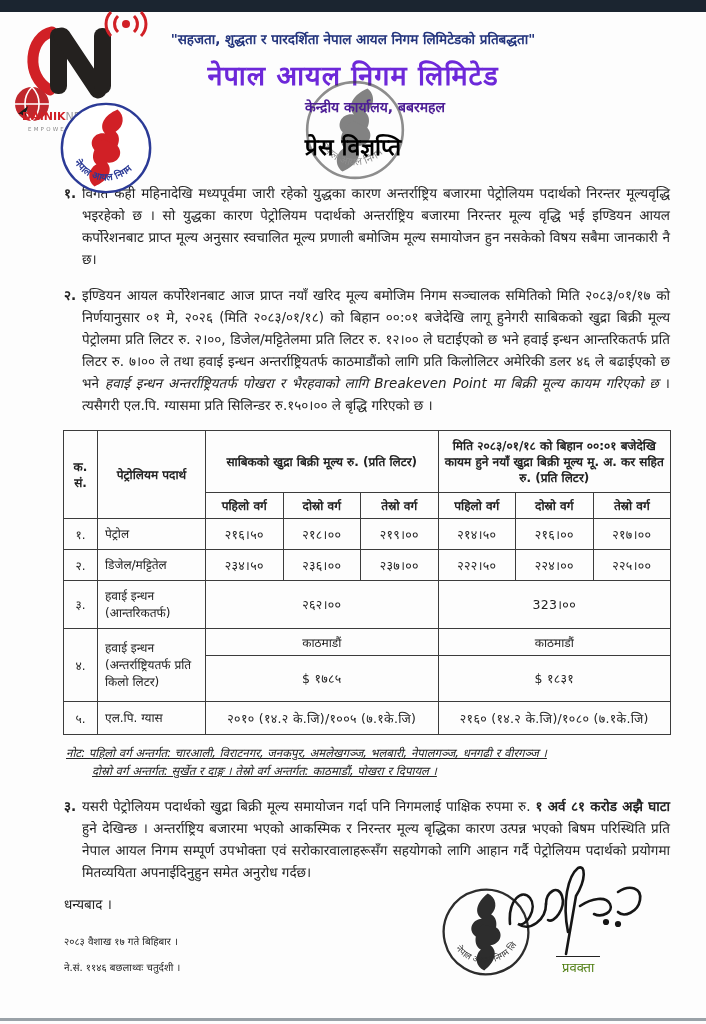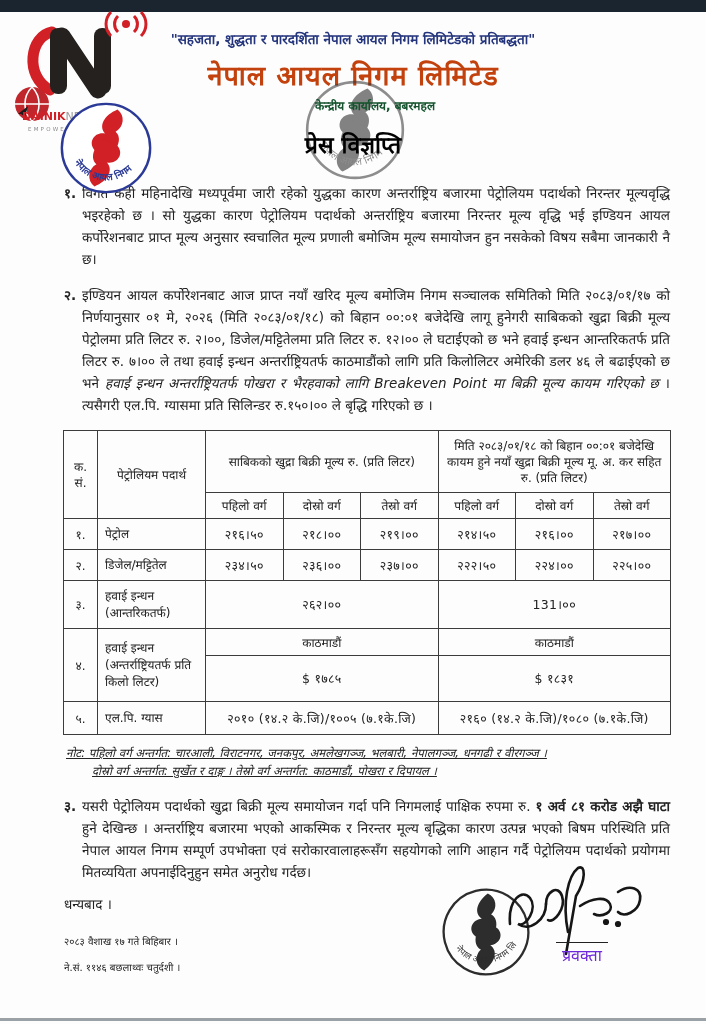--- a/index.html
+++ b/index.html
@@ -5,62 +5,62 @@
   * { box-sizing: border-box; margin: 0; padding: 0; }
   html,body { width:706px; }
   body { font-family:"DejaVu Sans", sans-serif; background:#e9e9e9; }
   .page { position:relative; width:706px; height:1024px; background:#fdfdfd; overflow:hidden; }
   .topbar { position:absolute; top:0; left:0; width:706px; height:12px; background:#1b2530; }
   .botline { position:absolute; bottom:3px; left:0; width:706px; height:3px; background:#9aa2a8; }
 
   
   .header { position:relative; padding-top:30px; text-align:center; height:168px; }
   .quote { font-size:13.5px; font-weight:bold; color:#24357d; }
-  .org-name { margin-top:8px; font-size:27px; font-weight:bold; color:#c2410c; letter-spacing:1px; }
-  .office { margin-top:4px; font-size:12px; font-weight:bold; color:#14532d; position:relative; z-index:2;padding-left:44px; }
+  .org-name { margin-top:8px; font-size:27px; font-weight:bold; color:#6d28d9; letter-spacing:1px; }
+  .office { margin-top:4px; font-size:14px; font-weight:bold; color:#4c1d95; position:relative; z-index:2;padding-left:44px; }
   .doc-type { margin-top:14px; font-size:23px; font-weight:bold; color:#000000; position:relative; z-index:2; }
   .watermark { position:absolute; left:303px; top:78px; width:104px; height:104px; opacity:.55; z-index:1; }
 
   .dn-logo { position:absolute; left:6px; top:10px; width:160px; height:128px; }
   .noc-logo { position:absolute; left:58px; top:100px; width:96px; height:96px; }
 
   
   .content { margin:14px 36px 0 64px; color:#222; }
   .para { display:flex; font-size:13.5px; line-height:22px; text-align:justify; }
   .pnum { flex:0 0 18px; font-weight:bold; }
   .ptext { flex:1; }
   .para + .para { margin-top:14px; }
   .seg-italic { font-style:italic; }
   .seg-bold { font-weight:bold; }
 
   
   table { border-collapse:collapse; margin:14px 0 0 -1px; width:607px; table-layout:fixed; }
   th, td { border:1.4px solid #3c3c3c; font-size:12px; color:#222; padding:3px 4px; text-align:center; vertical-align:middle; }
-  th { font-weight:normal; line-height:16px; }
+  th { font-weight:bold; line-height:16px; }
   td.prod { text-align:left; padding-left:7px; line-height:17px; }
   td.num { font-size:12.5px; letter-spacing:.3px;margin-top:33px; }
   .col-sn { width:34px; } .col-prod { width:108px; }
   .col-v { width:77.5px; }
   .hrow1 th { height:62px; }
   .hrow2 th { height:26px; }
   tr.r { height:31px; }
   tr.r3 { height:48px; }
   tr.r4a { height:27px; } tr.r4b { height:46px; }
   tr.r5 { height:33px; }
 
   
   .note { margin-top:9px; font-size:11.5px; font-style:italic; line-height:18px; color:#222; padding-left:2px;text-decoration:underline; }
 
   
   .thanks { margin-top:12px; font-size:13.5px; }
   .dates { margin-top:16px; font-size:10px; line-height:26px; }
   .sig-block { position:absolute; right:56px; top:868px; width:210px; height:120px; }
   .stamp { position:absolute; left:0; top:18px; width:92px; height:92px; transform:rotate(-14deg); opacity:.92; }
   .signature { position:absolute; left:62px; top:-6px; width:150px; height:100px; }
-  .sig-title { position:absolute; left:116px; top:74px; font-size:16px; color:#6d28d9; border-top:1.5px solid #222; padding:1px 6px 0 6px; }
+  .sig-title { position:absolute; left:116px; top:88px; font-size:13px; color:#4d7c0f; border-top:1.5px solid #222; padding:1px 6px 0 6px; }
 </style>
 </head>
 <body>
 
 <div class="page">
   <div class="topbar"></div>
 
   <div class="header">
 
     <svg class="dn-logo" viewBox="0 0 160 128">
@@ -173,21 +173,21 @@
         <td class="num">२३६।००</td>
         <td class="num">२३७।००</td>
         <td class="num">२२२।५०</td>
         <td class="num">२२४।००</td>
         <td class="num">२२५।००</td>
       </tr>
       <tr class="r3">
         <td>३.</td>
         <td class="prod">हवाई इन्धन (आन्तरिकतर्फ)</td>
         <td class="num" colspan="3">२६२।००</td>
-        <td class="num" colspan="3">131।००</td>
+        <td class="num" colspan="3">323।००</td>
       </tr>
       <tr class="r4a">
         <td rowspan="2">४.</td>
         <td rowspan="2" class="prod">हवाई इन्धन (अन्तर्राष्ट्रियतर्फ प्रति किलो लिटर)</td>
         <td colspan="3">काठमाडौं</td>
         <td colspan="3">काठमाडौं</td>
       </tr>
       <tr class="r4b">
         <td class="num" colspan="3">$ १७८५</td>
         <td class="num" colspan="3">$ १८३१</td>

